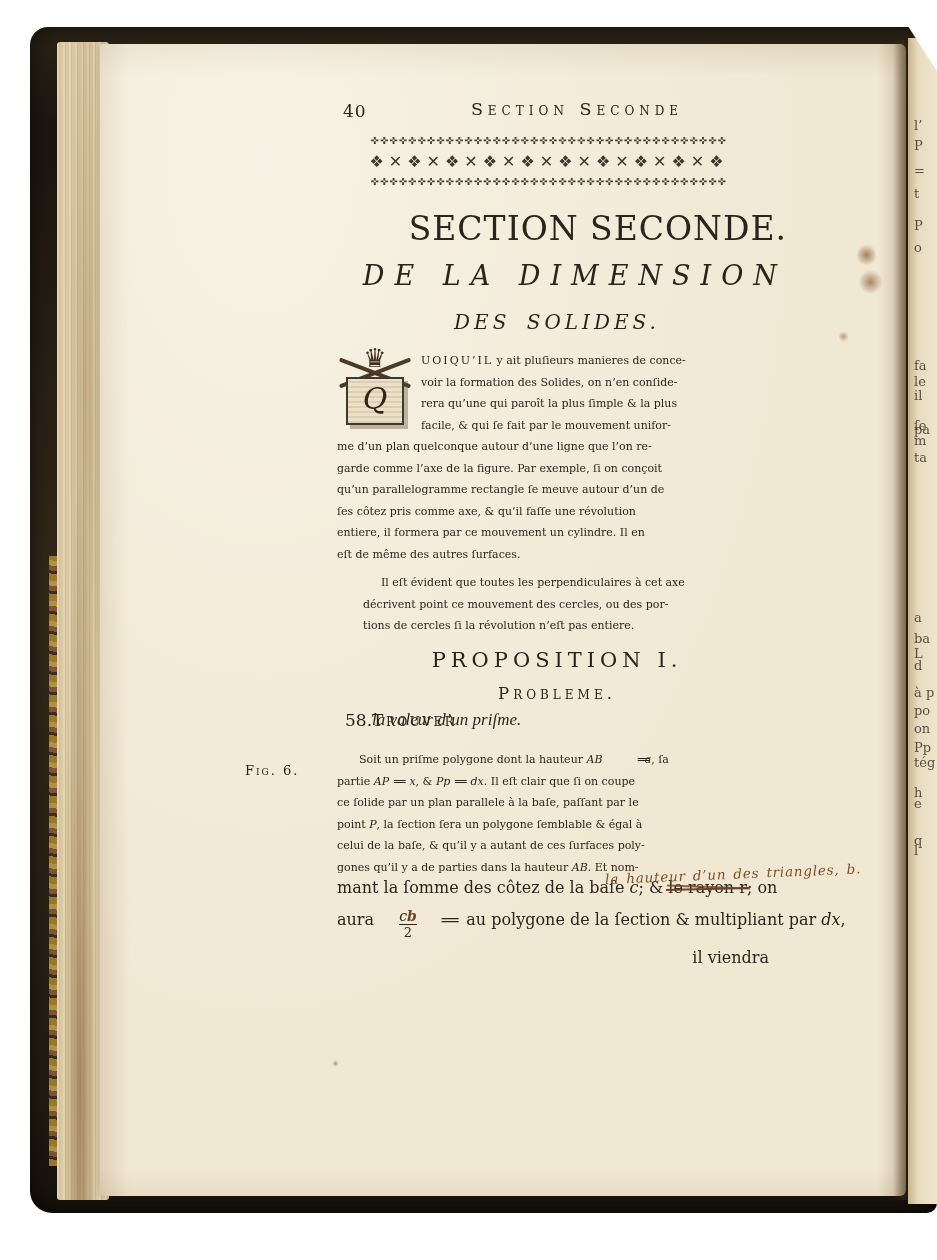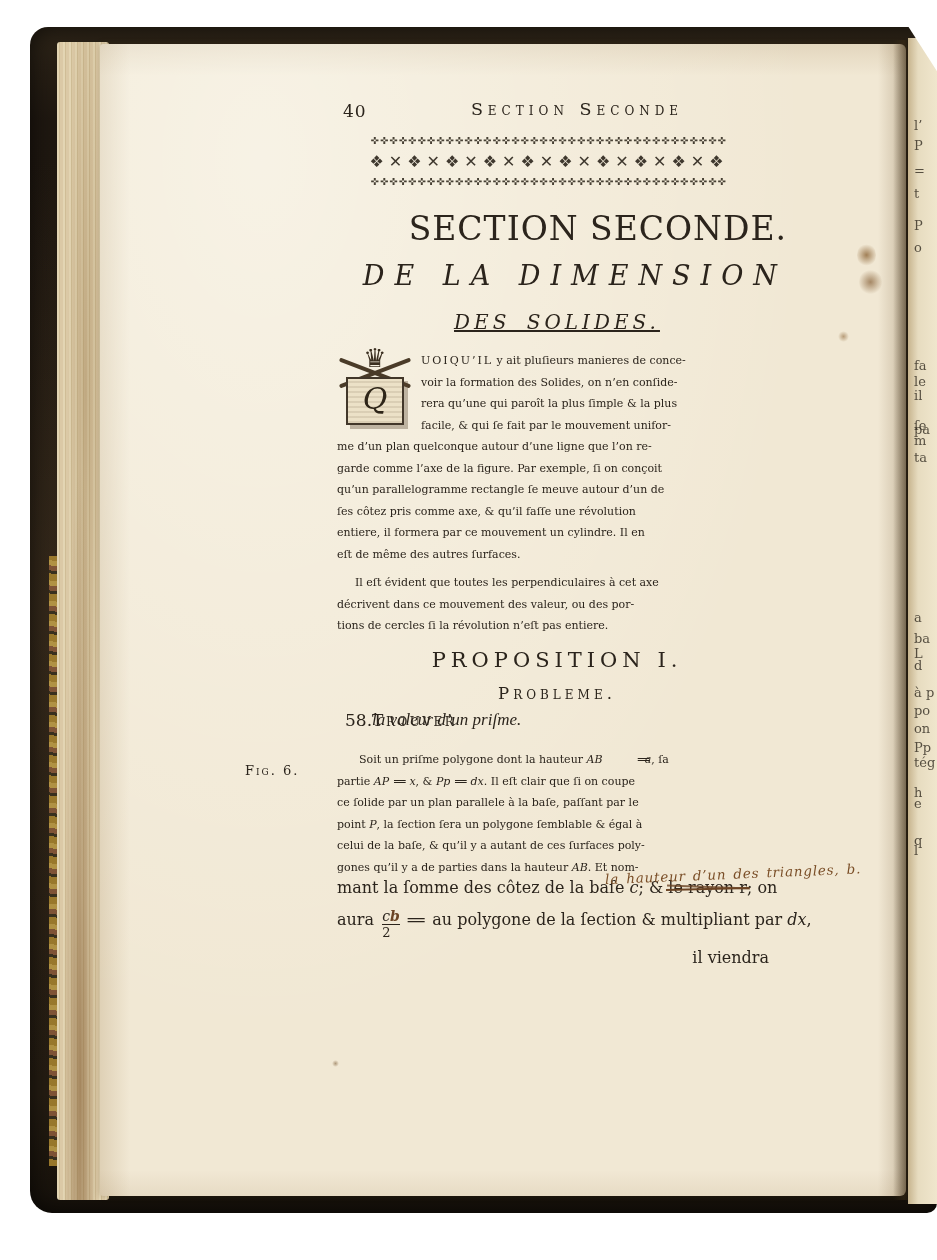--- a/index.html
+++ b/index.html
@@ -46,27 +46,27 @@
     font-size:17.5px;letter-spacing:5px;}
   .orn{left:240px;top:90px;width:418px;text-align:center;color:#474034;
     font-family:"DejaVu Sans","DejaVu Serif",sans-serif;overflow:hidden;white-space:nowrap;}
   .orn div{position:static;}
   .orn .r1,.orn .r3{font-size:10px;letter-spacing:1px;line-height:14px;}
   .orn .r2{font-size:16px;letter-spacing:5px;line-height:27px;color:#3f382e;}
   .title{left:237px;top:165px;width:450px;text-align:right;font-size:33px;letter-spacing:1px;white-space:nowrap;}
   .sub1{left:227px;top:216px;width:460px;text-align:right;font-style:italic;font-size:27px;
     letter-spacing:10px;white-space:nowrap;}
   .sub2{left:237px;top:266px;width:440px;text-align:center;font-style:italic;font-size:20px;
-    letter-spacing:4px;word-spacing:6px;white-space:nowrap;text-decoration:underline;}
+    letter-spacing:4px;word-spacing:6px;white-space:nowrap;}
 
   .para{left:237px;width:440px;font-size:11px;line-height:21.6px;}
   .tline{position:static;display:block;white-space:nowrap;}
   .para1a{left:321px;top:306px;width:360px;}
   .para1b{top:392px;}
-  .para2{top:528px;}
+  .para2{top:528px;margin-left:26px;}
   .para2 .tline:first-child{text-indent:18px;}
   .para3{top:705px;}
   .para3 .tline:first-child{text-indent:22px;}
   .l7{left:237px;top:834px;width:440px;font-size:16px;white-space:nowrap;}
   .l8{left:237px;top:856px;width:460px;font-size:16px;white-space:nowrap;line-height:40px;}
   .catch{left:237px;top:904px;width:432px;text-align:right;font-size:16px;}
 
   .prop{left:237px;top:604px;width:440px;text-align:center;font-size:21px;letter-spacing:5px;white-space:nowrap;}
   .prob{left:237px;top:640px;width:440px;text-align:center;font-variant-caps:small-caps;
     font-size:16.5px;letter-spacing:4px;}
@@ -95,21 +95,21 @@
     font-style:italic;color:#2e2518;}
 
   
   .annotation{left:505px;top:820px;width:340px;transform:rotate(-2.4deg);color:#7a4e27;
     font-style:italic;font-size:13.5px;letter-spacing:0.8px;word-spacing:2px;white-space:nowrap;}
   .struck{position:relative;display:inline-block;}
   .struck::before{content:"";position:absolute;left:-2px;right:-2px;top:55%;height:2px;
     background:#6b4424;transform:rotate(-1.5deg);}
   .struck::after{content:"";position:absolute;left:-1px;right:-3px;top:40%;height:1.5px;
     background:#6b4424;opacity:.8;transform:rotate(2deg);}
-  .frac{position:static;display:inline-block;vertical-align:-12px;margin:0 3px;line-height:1;}
+  .frac{position:static;display:inline-block;vertical-align:-12px;text-align:center;margin:0 20px;line-height:1;}
   .frac .num{position:static;display:block;font-size:14px;line-height:13px;font-style:italic;}
   .frac .inkb{position:static;color:#6b4424;font-weight:bold;}
   .frac .bar{position:static;display:block;height:0;border-top:1.6px solid #2b241c;margin:1px 0;}
   .frac .den{position:static;display:block;font-size:13px;line-height:13px;}
   .eqw{position:static;display:inline-block;transform:scaleX(1.7);margin:0 6px;letter-spacing:-1px;}
 </style>
 </head>
 <body>
 
 <div class="scene">
@@ -149,21 +149,21 @@
     <div class="para para1b">
         <div class="tline"><span class="sg-n">me d’un plan quelconque autour d’une ligne que l’on re-</span></div>
         <div class="tline"><span class="sg-n">garde comme l’axe de la figure. Par exemple, ſi on conçoit</span></div>
         <div class="tline"><span class="sg-n">qu’un parallelogramme rectangle ſe meuve autour d’un de</span></div>
         <div class="tline"><span class="sg-n">ſes côtez pris comme axe, &amp; qu’il faſſe une révolution</span></div>
         <div class="tline"><span class="sg-n">entiere, il formera par ce mouvement un cylindre. Il en</span></div>
         <div class="tline"><span class="sg-n">eſt de même des autres ſurfaces.</span></div>
       </div>
     <div class="para para2">
         <div class="tline"><span class="sg-n">Il eſt évident que toutes les perpendiculaires à cet axe</span></div>
-        <div class="tline"><span class="sg-n">décrivent dans ce mouvement des valeur, ou des por-</span></div>
+        <div class="tline"><span class="sg-n">décrivent point ce mouvement des cercles, ou des por-</span></div>
         <div class="tline"><span class="sg-n">tions de cercles ſi la révolution n’eſt pas entiere.</span></div>
       </div>
 
     <div class="prop">PROPOSITION I.</div>
     <div class="prob">Probleme.</div>
 
     <div class="statement">
       <span class="num">58.</span>
       <span class="sc">Trouver</span>
       <span class="it">la valeur d’un priſme.</span>

